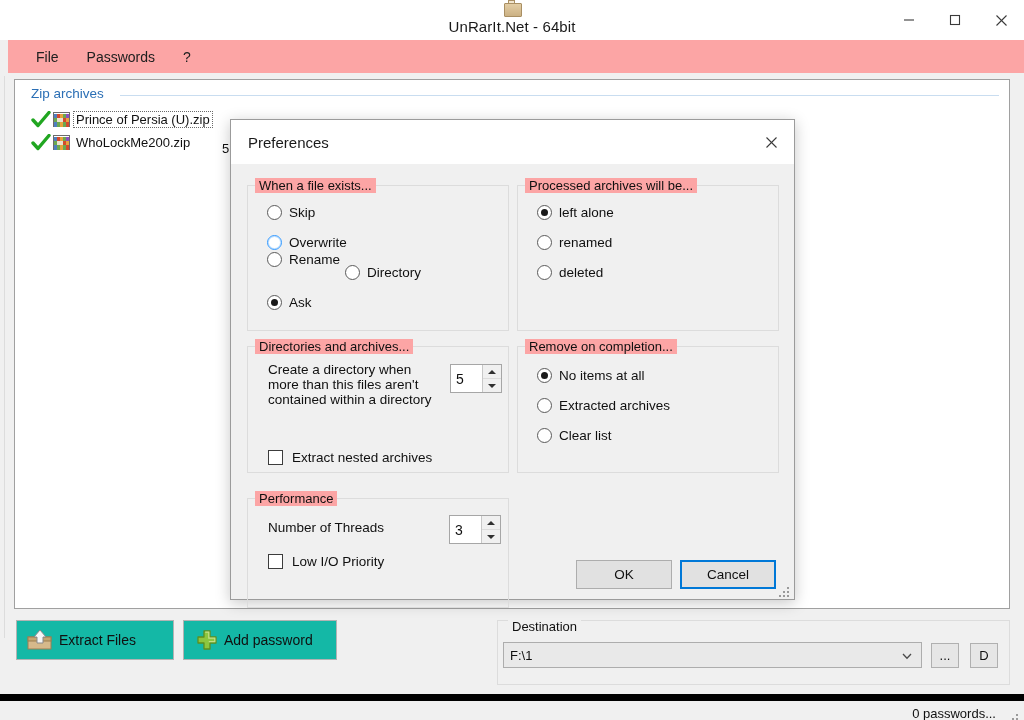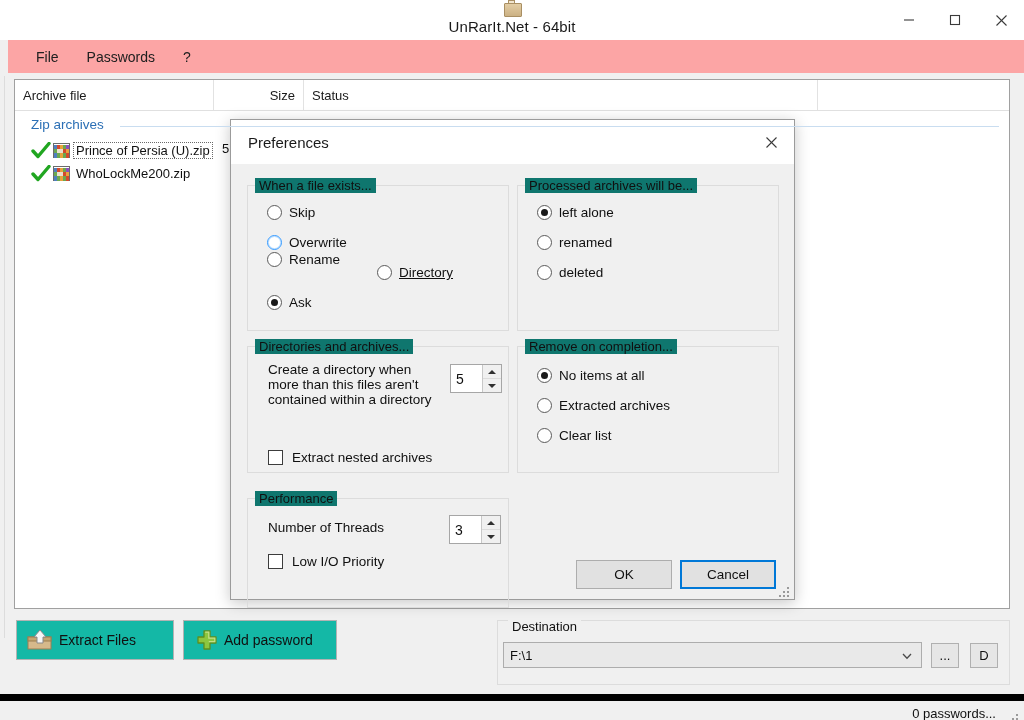--- a/index.html
+++ b/index.html
@@ -184,21 +184,21 @@
   #dlg-close {
     position: absolute; right: 0; top: 0; width: 46px; height: 44px;
     display: flex; align-items: center; justify-content: center; color: #3a3a3a;
   }
 
   .gbox {
     position: absolute; border: 1px solid #dcdcdc; box-sizing: border-box;
     background: transparent;
   }
   .glegend {
-    position: absolute; background: #0f766e; font-size: 13px;
+    position: absolute; background: #fca5a5; font-size: 13px;
     color: #101010; padding: 0 4px; white-space: nowrap;
   }
 
   .radio-row, .check-row {
     position: absolute; display: flex; align-items: center; font-size: 13.5px; color: #101010;
   }
   .radio {
     width: 15px; height: 15px; border-radius: 50%;
     border: 1px solid #5a5a5a; background: #fff; box-sizing: border-box;
     margin-right: 7px; flex: none; position: relative;
@@ -278,26 +278,20 @@
 
   <div id="menubar">
     <div class="menu-item">File</div>
     <div class="menu-item">Passwords</div>
     <div class="menu-item">?</div>
   </div>
 
   <div id="left-rail"></div>
 
   <div id="listview">
-    <div id="list-header">
-      <div class="col-head c0">Archive file</div>
-      <div class="col-head c1">Size</div>
-      <div class="col-head c2">Status</div>
-      <div class="col-head c3"></div>
-    </div>
 
     <div id="group-header">
       <div id="group-rule"></div>
       <span id="group-label">Zip archives</span>
     </div>
 
     <div class="row selected">
       <span class="check-icon">
         <svg width="20" height="18" viewBox="0 0 20 18">
           <path d="M2,9 L7,14.5 L18,1.5" fill="none" stroke="#21a621" stroke-width="3.4" stroke-linecap="round" stroke-linejoin="round"></path>
@@ -423,21 +417,21 @@
       <span>Skip</span>
     </div>
     <div class="radio-row" style="left:36px; top:115px;">
       <span class="radio hover"></span>
       <span>Overwrite</span>
     </div>
     <div class="radio-row" style="left:36px; top:132px;">
       <span class="radio"></span>
       <span>Rename</span>
     </div>
-    <div class="radio-row" style="left:146px; top:145px;text-decoration:underline;">
+    <div class="radio-row" style="left:114px; top:145px;">
       <span class="radio"></span>
       <span>Directory</span>
     </div>
     <div class="radio-row" style="left:36px; top:175px;">
       <span class="radio checked"></span>
       <span>Ask</span>
     </div>
 
     <div class="gbox" style="left:286px; top:65px; width:262px; height:146px;"></div>
     <div class="glegend" style="left:294px; top:58px;">Processed archives will be...</div>

